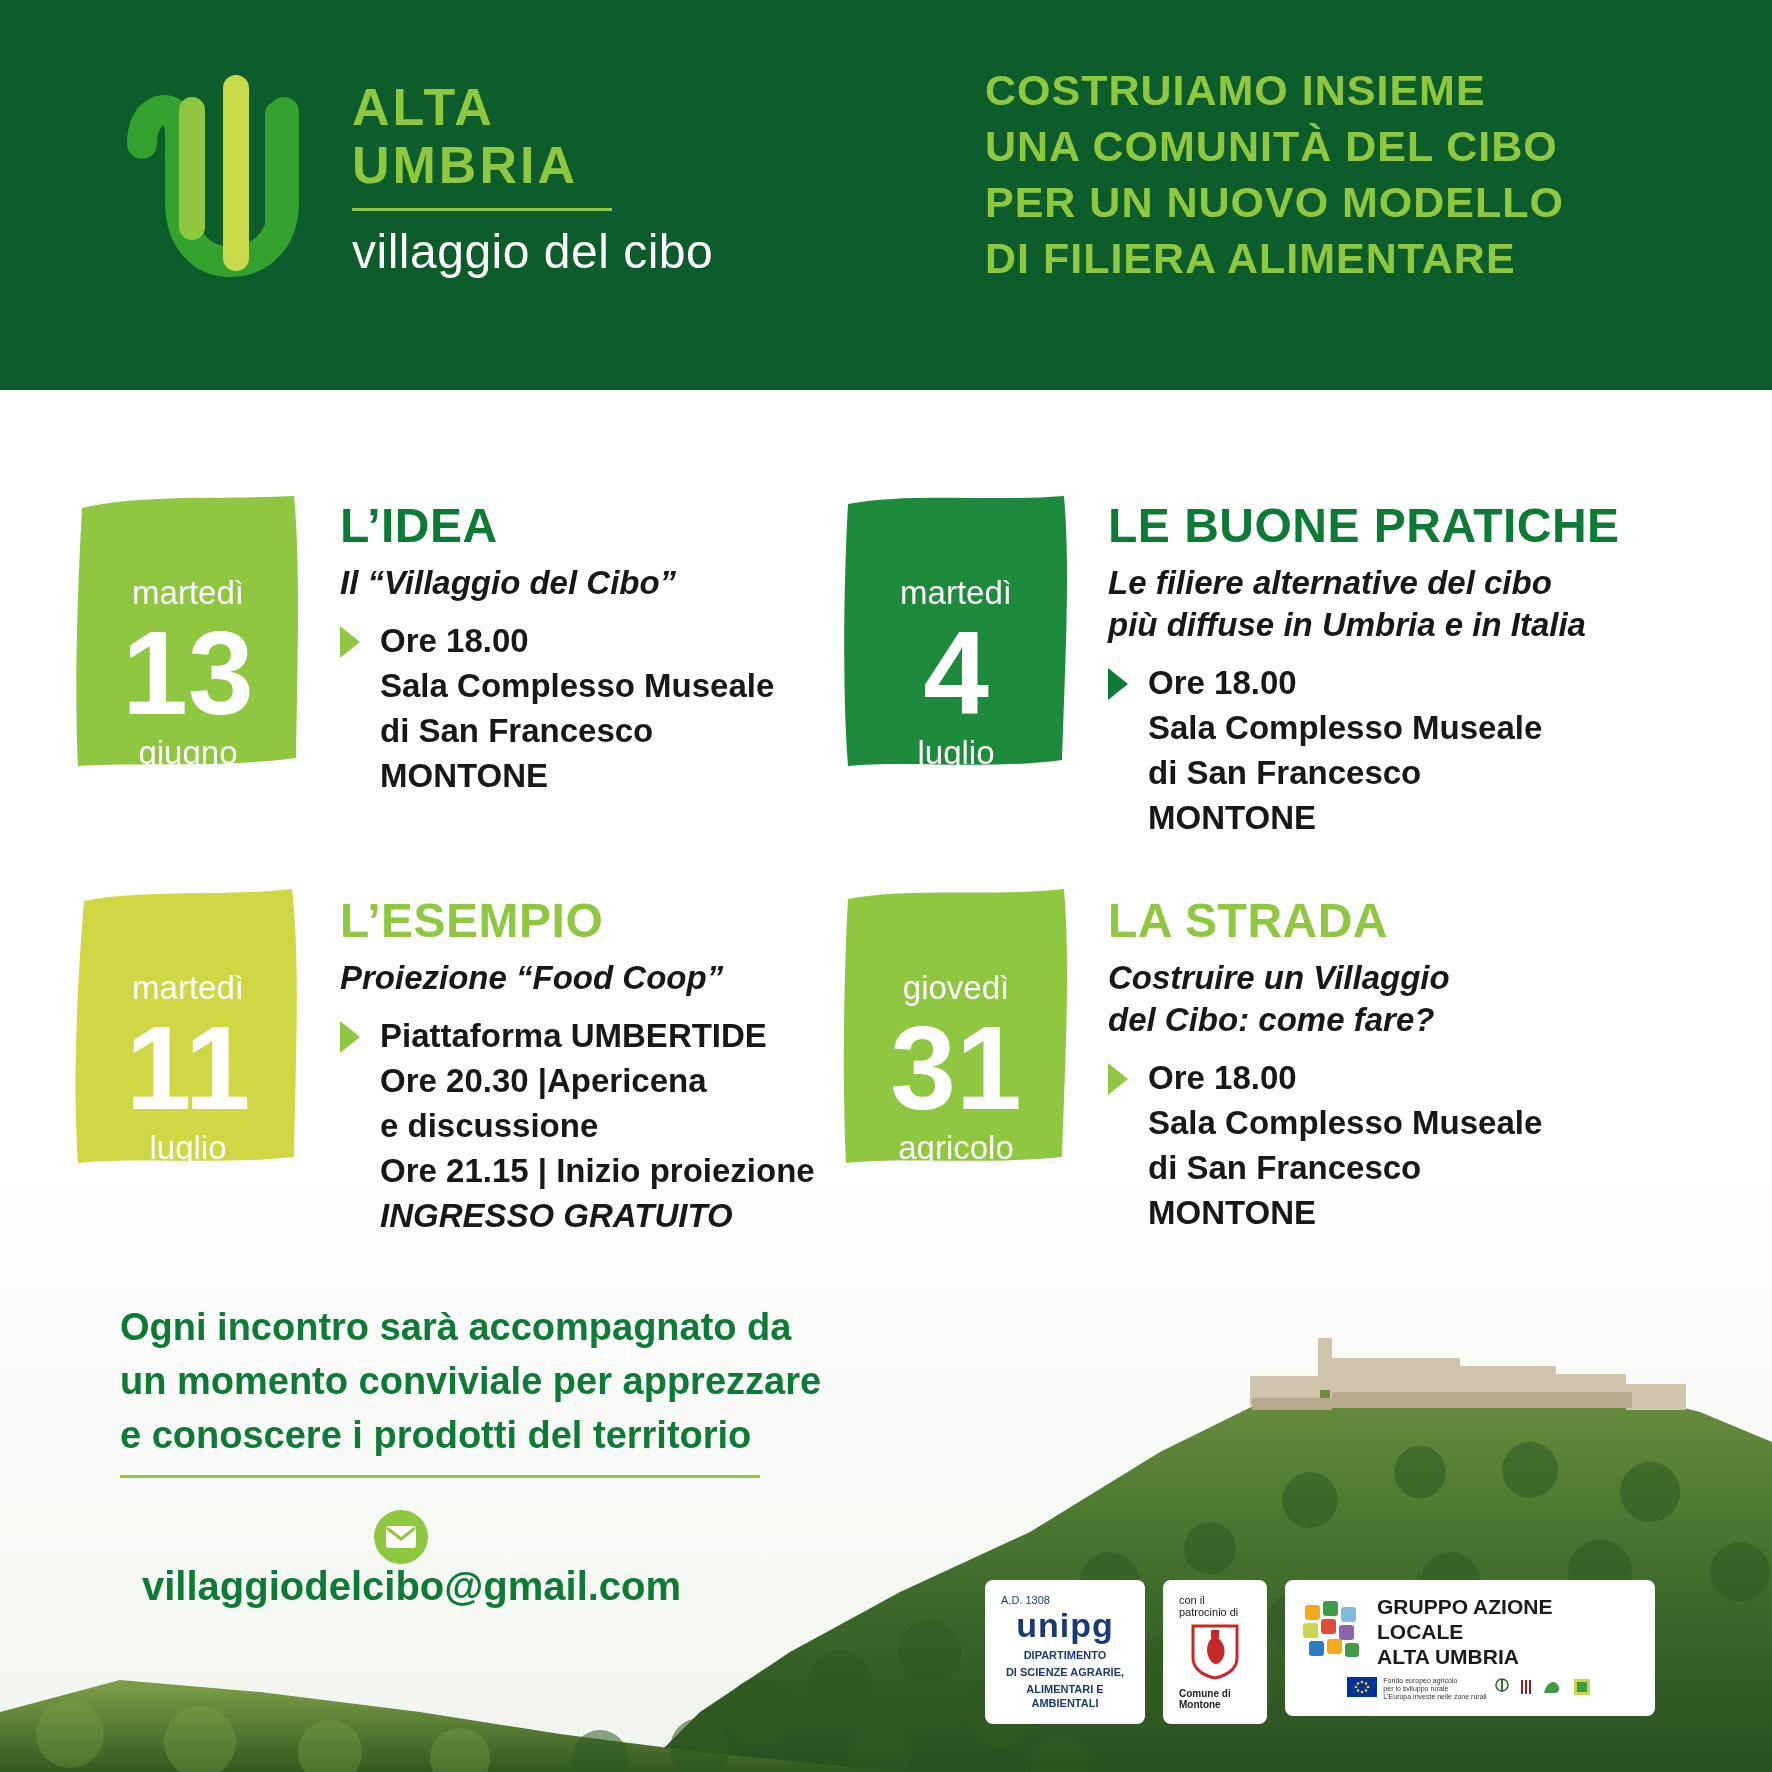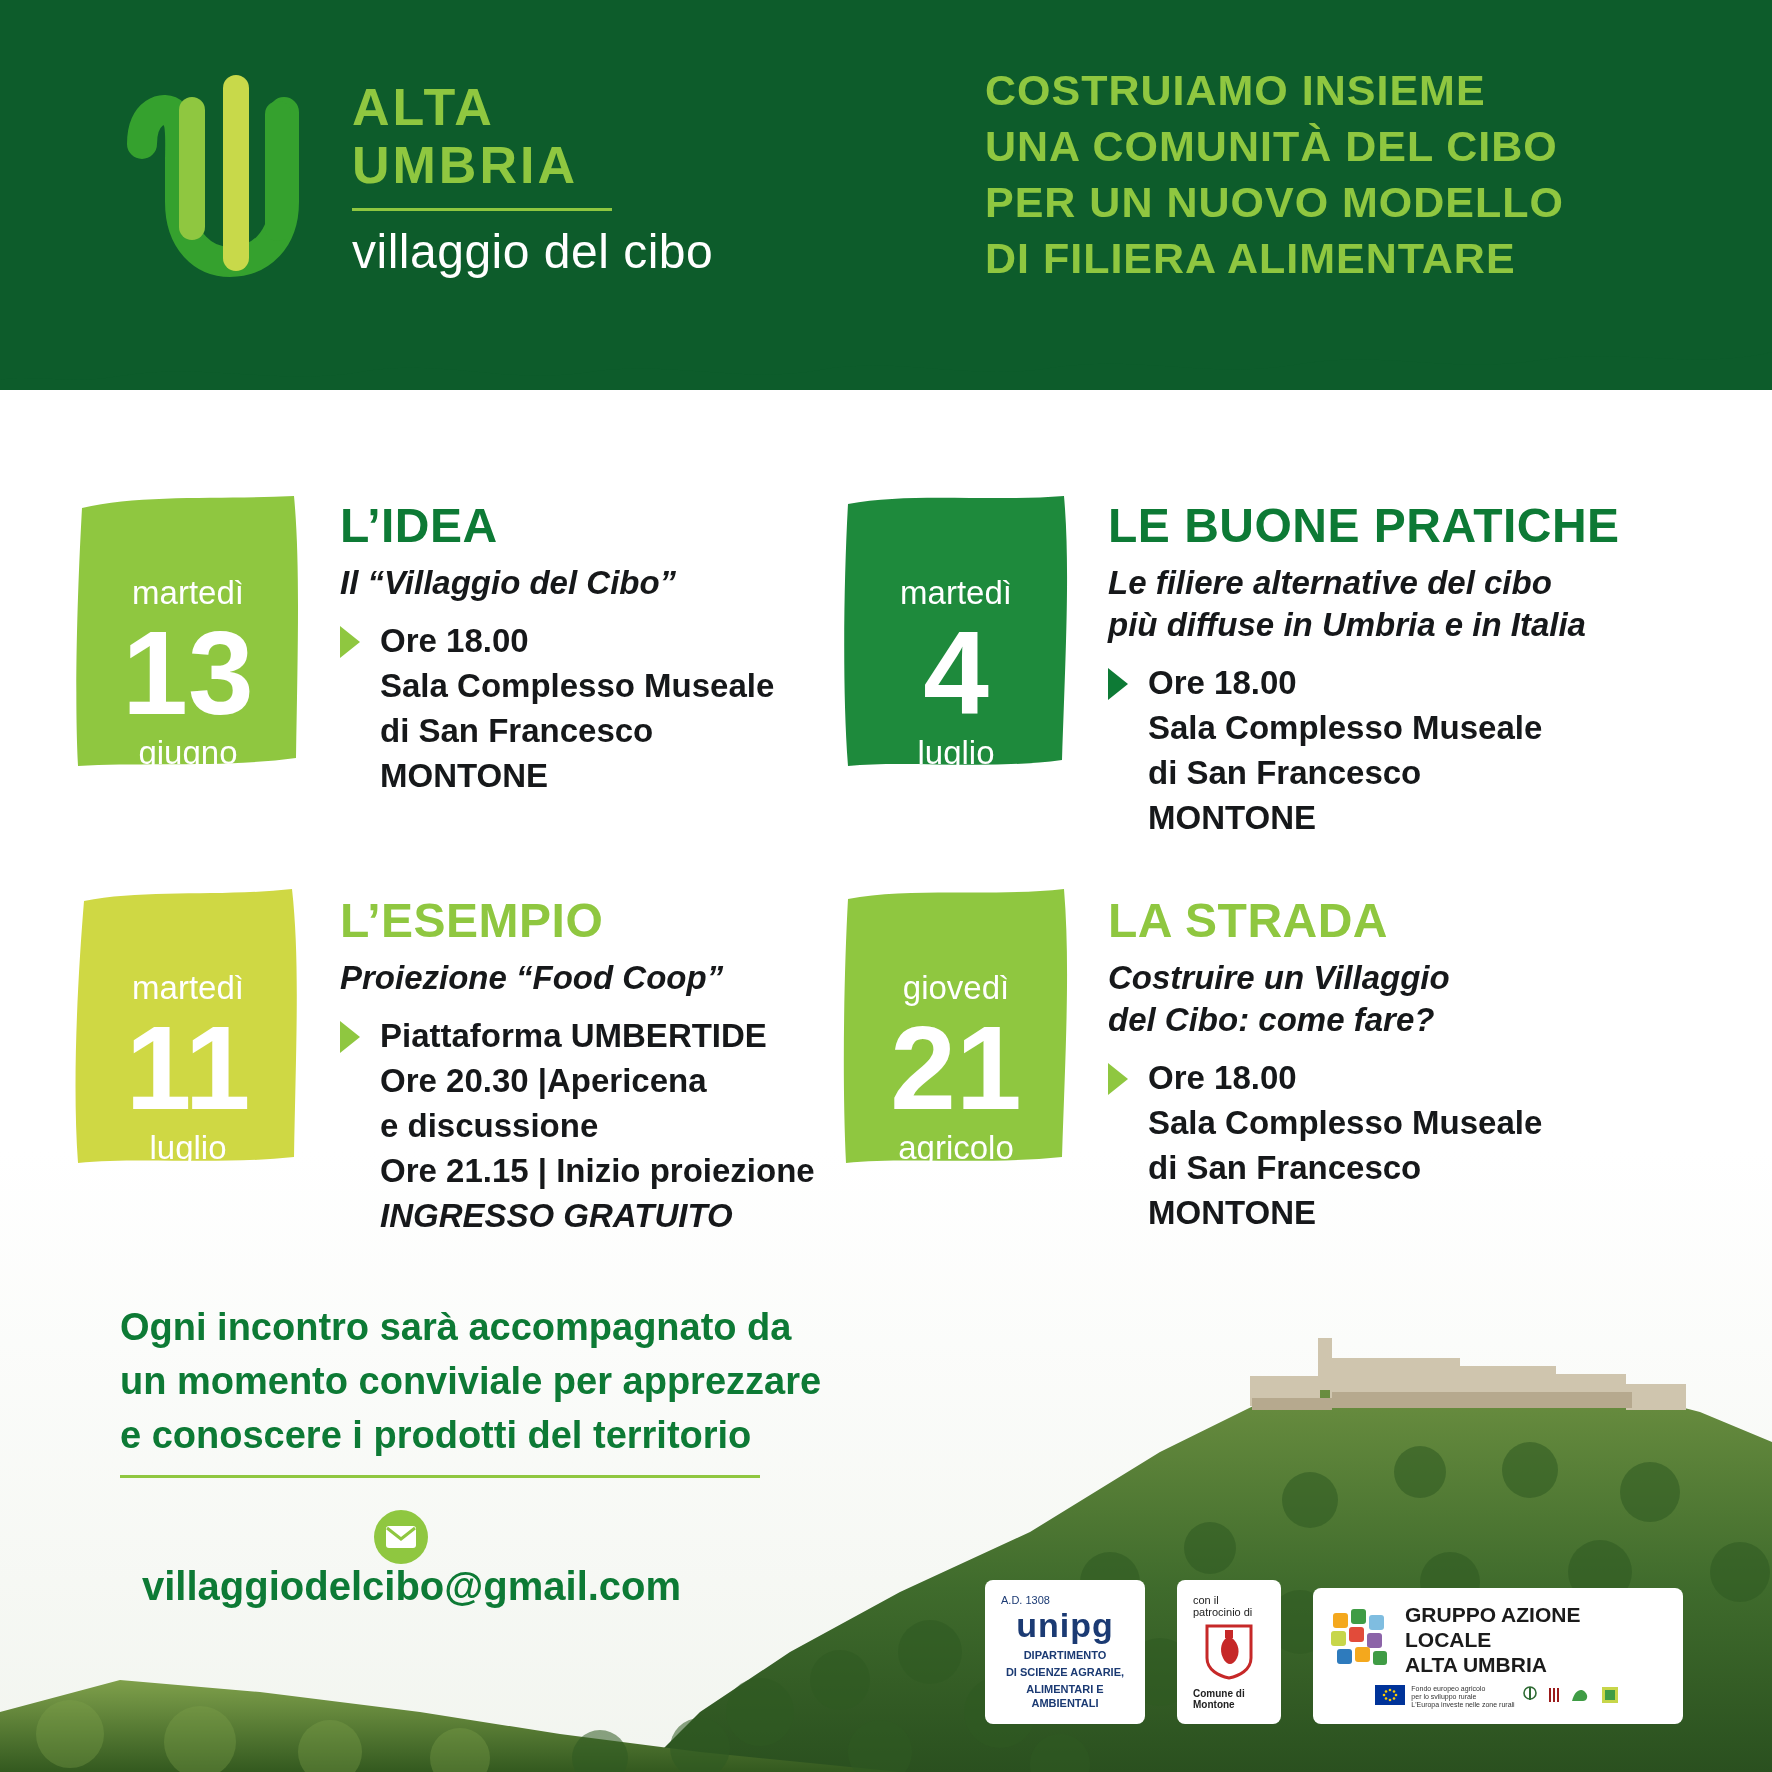--- a/index.html
+++ b/index.html
@@ -137,21 +137,21 @@
     flex: none;
   }
   .mail-txt {
     margin-left: 22px;
     color: #0d7a35; font-size: 40px; font-weight: bold;
   }
 
   
   .logostrip {
     position: absolute; left: 985px; top: 1580px;
-    display: flex; align-items: flex-end; gap: 32px;
+    display: flex; align-items: flex-start; gap: 18px;
   }
   .lbox {
     background: #ffffff; border-radius: 8px;
     padding: 14px 16px;
     display: flex; flex-direction: column; align-items: center;
     justify-content: center;
   }
   .lbox.u { width: 160px; }
   .lbox.p { width: 104px; }
   .lbox.g { width: 370px; }
@@ -352,21 +352,21 @@
 
     <div class="event ev4">
       <div class="datebox">
         <div class="brush">
           <svg width="232" height="282" viewBox="0 0 232 282" preserveAspectRatio="none">
             <path d="M8 14 C70 2 152 12 224 4 C230 78 226 156 222 272 C144 280 64 272 6 278 C2 194 4 88 8 14 Z" fill="#8fc740"></path>
           </svg>
         </div>
         <div class="dtext">
           <div class="dow">giovedì</div>
-          <div class="dnum">21</div>
+          <div class="dnum">31</div>
           <div class="dmon">agricolo</div>
         </div>
       </div>
       <div class="ev-body">
         <div class="ev-title t-lgreen">LA STRADA</div>
         <div class="ev-sub">
           <div>Costruire un Villaggio</div>
           <div>del Cibo: come fare?</div>
         </div>
         <div class="ev-detail">

